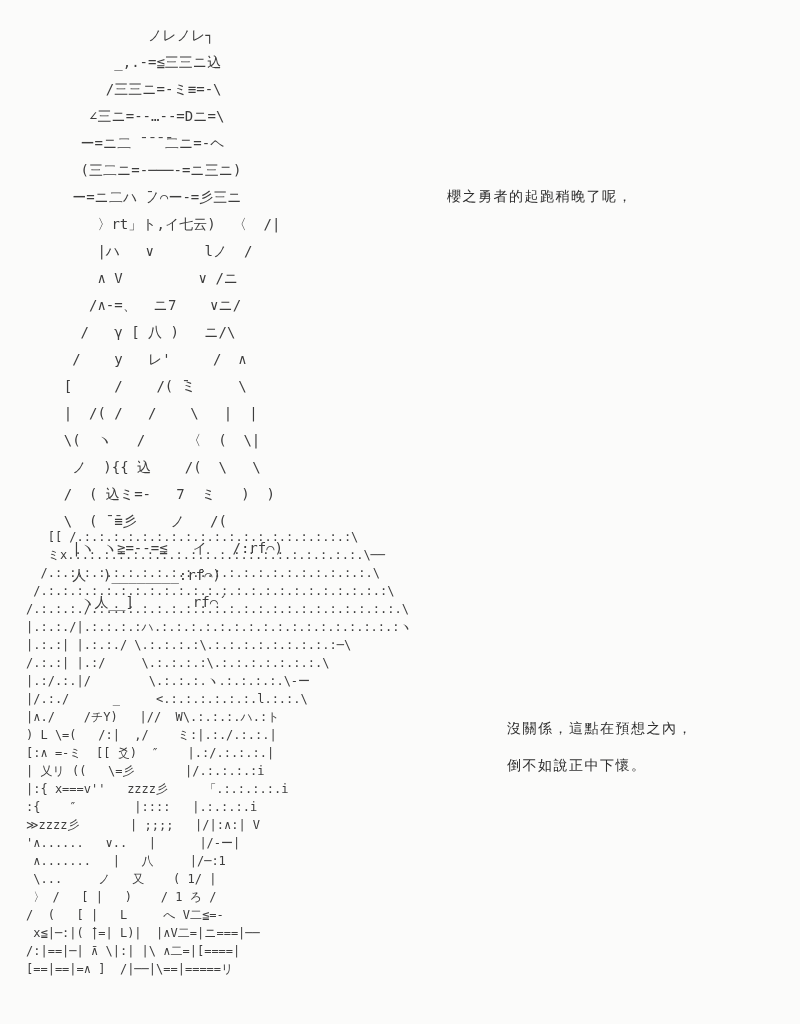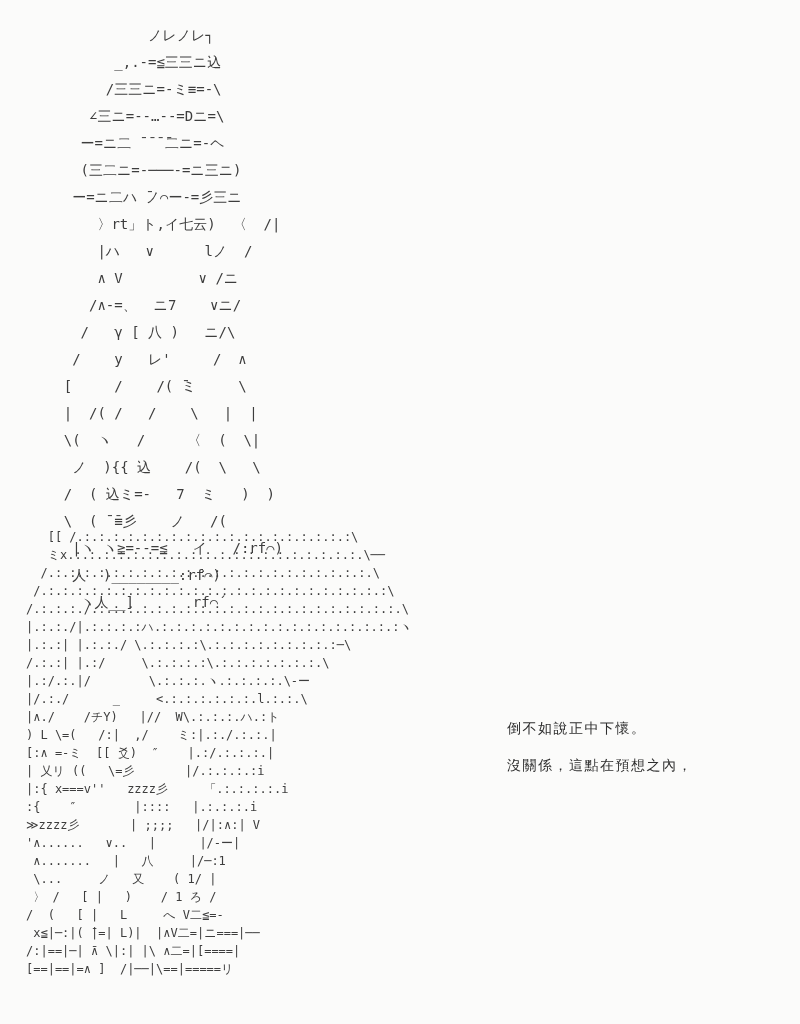--- a/index.html
+++ b/index.html
@@ -53,20 +53,21 @@
     |  /( /   /    \   |  |
     \(  ヽ   /     〈  (  \|
      ノ  ){{ 込    /(  \   \
     /  ( 込ミ=-   7  ミ   )  )
     \  ( ̄ ̄≡彡    ノ   /(
      |ヽ ヽ≧=-‐=≦   イ   /:rf⌒)
      人  )________:rf⌒)
       ヽ人__]       rf⌒´</pre>
 
   <div class="dialogue dialogue-1">
+    <div class="dialogue-line">櫻之勇者的起跑稍晚了呢，</div>
   </div>
 
   <pre class="aa aa-bottom">   [[ /.:.:.:.:.:.:.:.:.:.:.:.:.:.:.:.:.:.:.:\
    ミx.:.:.:.:.:.:.:.:.:.:.:.:.:.:.:.:.:.:.:.:.\──
   /.:.:.:.:.:.:.:.:.:.:.:.:.:.:.:.:.:.:.:.:.:.:.\
  /.:.:.:.:.:.:.:.:.:.:.:.:.:.:.:.:.:.:.:.:.:.:.:.:\
 /.:.:.:./.:.:.:.:.:.:.:.:.:.:.:.:.:.:.:.:.:.:.:.:.:.\
 |.:.:./|.:.:.:.:ハ.:.:.:.:.:.:.:.:.:.:.:.:.:.:.:.:.:ヽ
 |.:.:| |.:.:./ \.:.:.:.:\.:.:.:.:.:.:.:.:.:─\
 /.:.:| |.:/     \.:.:.:.:\.:.:.:.:.:.:.:.\
@@ -82,17 +83,17 @@
 '∧......   ∨..   |      |/‐ー|
  ∧.......   |   八     |/─:1
  \...     ノ   又    ( 1/ |
  〉 /   [ |   )    / 1 ろ /
 /  (   [ |   L     へ V二≦=-
  x≦|─:|( ̄|=| L)|  |∧V二=|ニ===|──
 /:|==|─| ̄∧ \|:| |\ ∧二=|[====|
 [==|==|=∧ ]  /|──|\==|=====リ</pre>
 
   <div class="dialogue dialogue-2">
+    <div class="dialogue-line">沒關係，這點在預想之內，</div>
     <div class="dialogue-line">倒不如說正中下懷。</div>
-    <div class="dialogue-line">沒關係，這點在預想之內，</div>
   </div>
 
 </div>
 
 </body></html>

